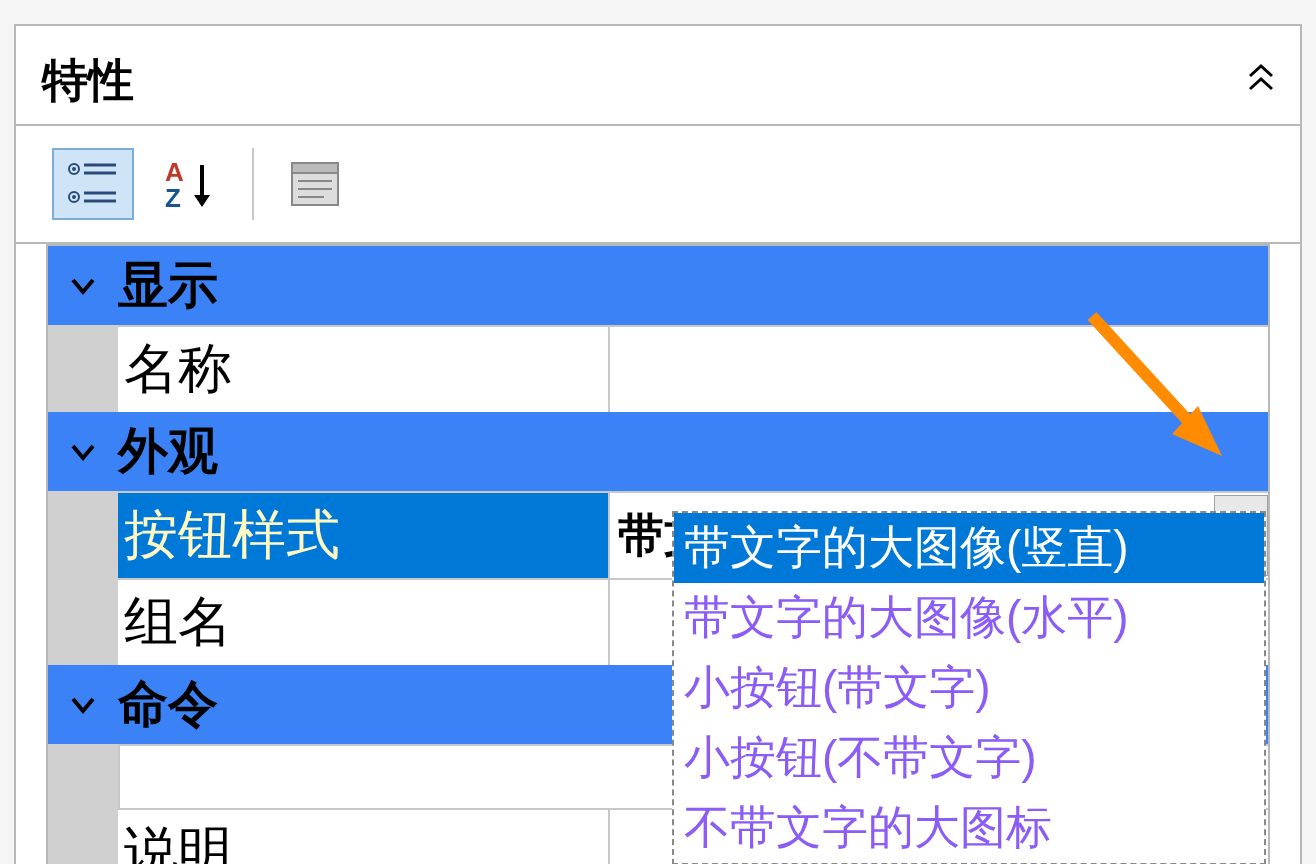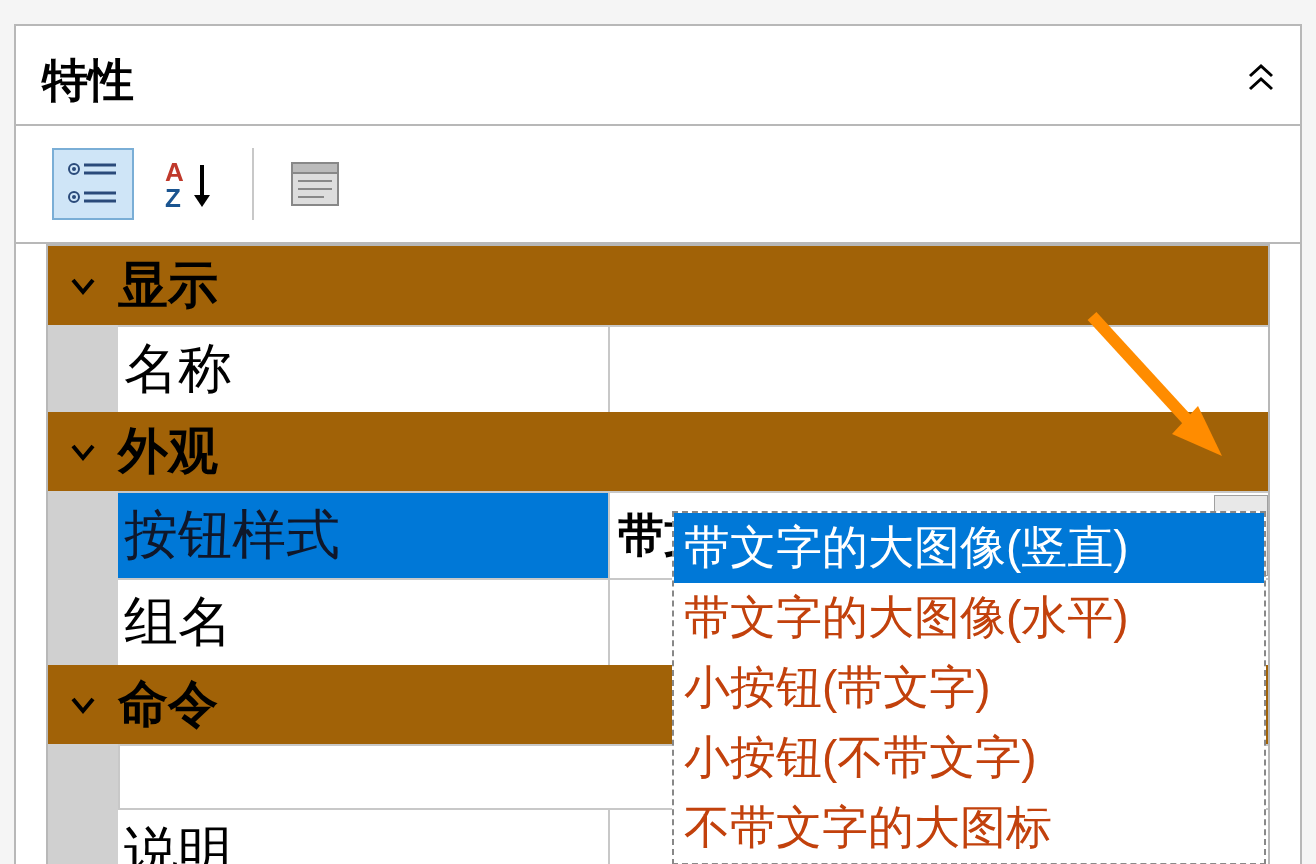--- a/index.html
+++ b/index.html
@@ -76,28 +76,28 @@
       border-bottom: none;
       position: relative;
     }
     .grid-row {
       display: flex;
       align-items: stretch;
       min-height: 64px;
       position: relative;
     }
     .group-header-row {
-      background: #a16207;
+      background: #3b82f6;
     }
     .prop-row {
       background: #fff;
     }
     .prop-row.selected .prop-label {
       background: #0078d7;
-      color: #0f172a;
+      color: #fef9c3;
     }
     .expand-cell {
       width: 70px;
       display: flex;
       align-items: center;
       justify-content: center;
       font-size: 32px;
       color: #111;
       cursor: pointer;
       user-select: none;
@@ -164,21 +164,21 @@
       left: 624px;
       right: 2px;
       top: 265px;
       background: #fff;
       border: 2px dashed #888;
       z-index: 10;
     }
     .dropdown-item {
       font-size: 46px;
       padding: 4px 10px;
-      color: #c2410c;
+      color: #8b5cf6;
       cursor: pointer;
       white-space: nowrap;
     }
     .dropdown-item.highlighted {
       background: #0078d7;
       color: #fff;
     }
     .arrow-annotation {
       position: absolute;
       top: 306px;

